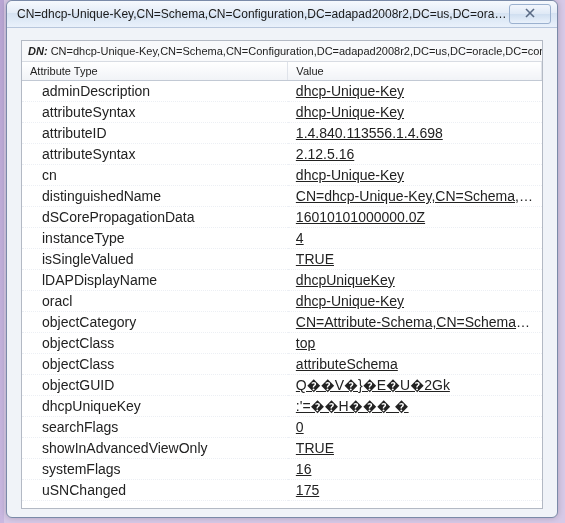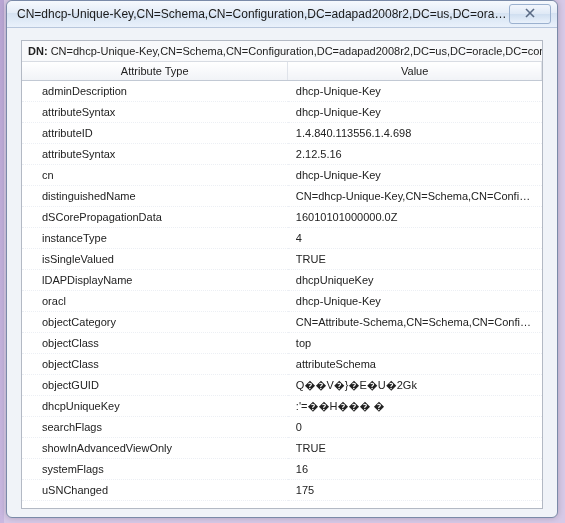--- a/index.html
+++ b/index.html
@@ -73,21 +73,21 @@
   }
   .dn-row {
     padding: 4px 6px;
     border-bottom: 1px solid #d8dce3;
     background: #f8f9fb;
     font-size: 11px;
     color: #222;
     white-space: nowrap;
     overflow: hidden;
   }
-  .dn-row .dn-label { font-weight: bold; }
+  .dn-row .dn-label { font-weight: bold; font-style: italic; }
   .table-wrap {
     flex: 1;
     overflow-y: auto;
     overflow-x: hidden;
     position: relative;
   }
   
   .table-wrap::-webkit-scrollbar { width: 16px; }
   .table-wrap::-webkit-scrollbar-track { background: #eef2f8; }
   .table-wrap::-webkit-scrollbar-thumb { background: #c3d2e7; border: 1px solid #9fb4d2; border-radius: 2px; }
@@ -95,38 +95,38 @@
     width: 100%;
     border-collapse: collapse;
     table-layout: fixed;
   }
   thead th {
     position: sticky;
     top: 0;
     background: linear-gradient(to bottom, #ffffff 0%, #f1f3f7 100%);
     border-bottom: 1px solid #c2c9d4;
     border-right: 1px solid #dfe3ea;
-    text-align: center;
+    text-align: left;
     font-weight: normal;
     color: #222;
     padding: 3px 8px;
     font-size: 11px;
   }
   thead th:first-child { width: 48%; }
   tbody td {
     padding: 2px 8px 2px 20px;
     color: #222;
     white-space: nowrap;
     overflow: hidden;
     text-overflow: ellipsis;
     border-bottom: 1px dotted #eceff4;
-    font-size: 11px;
+    font-size: 14px;
     line-height: 16px;
   }
-  tbody td.valcell { padding-left: 8px; }
+  tbody td.valcell { padding-left: 8px; text-decoration: underline; }
   .left-stripe {
     position: absolute;
     left: 0; top: 0; bottom: 0;
     width: 4px;
     background: linear-gradient(to bottom, #b9a6d4, #c9b8e0);
   }
 </style>
 </head>
 <body>
 

